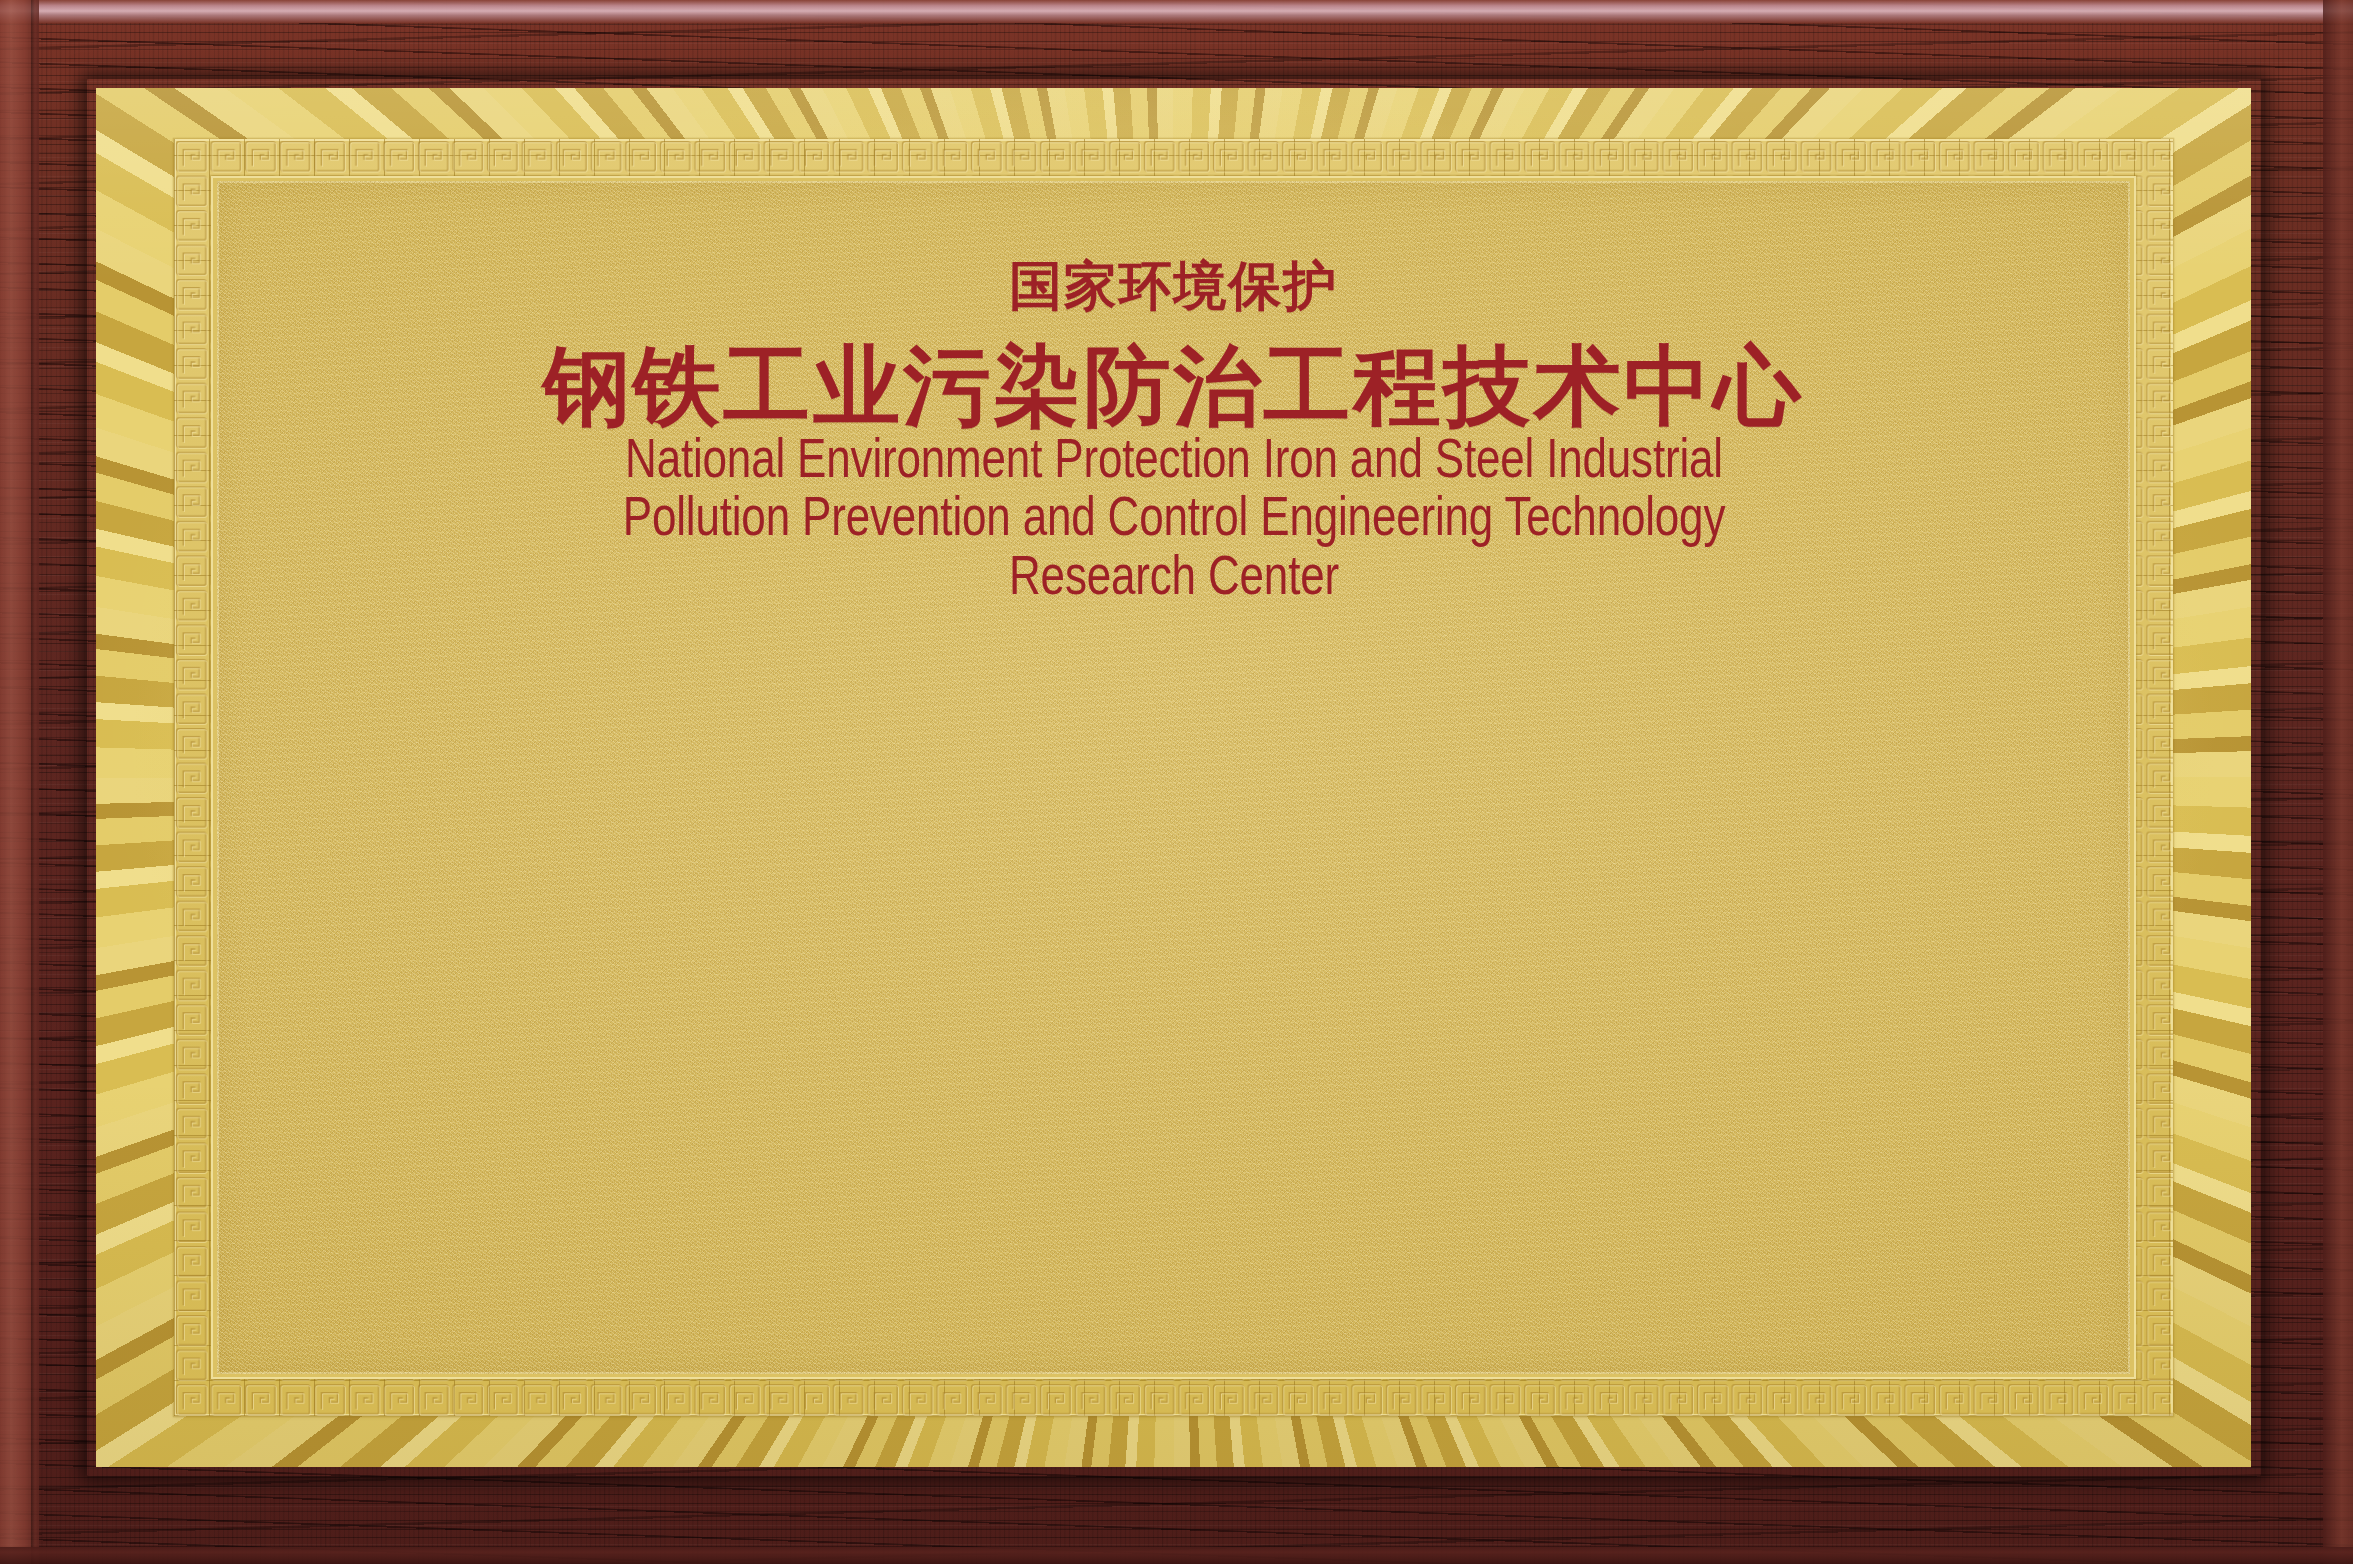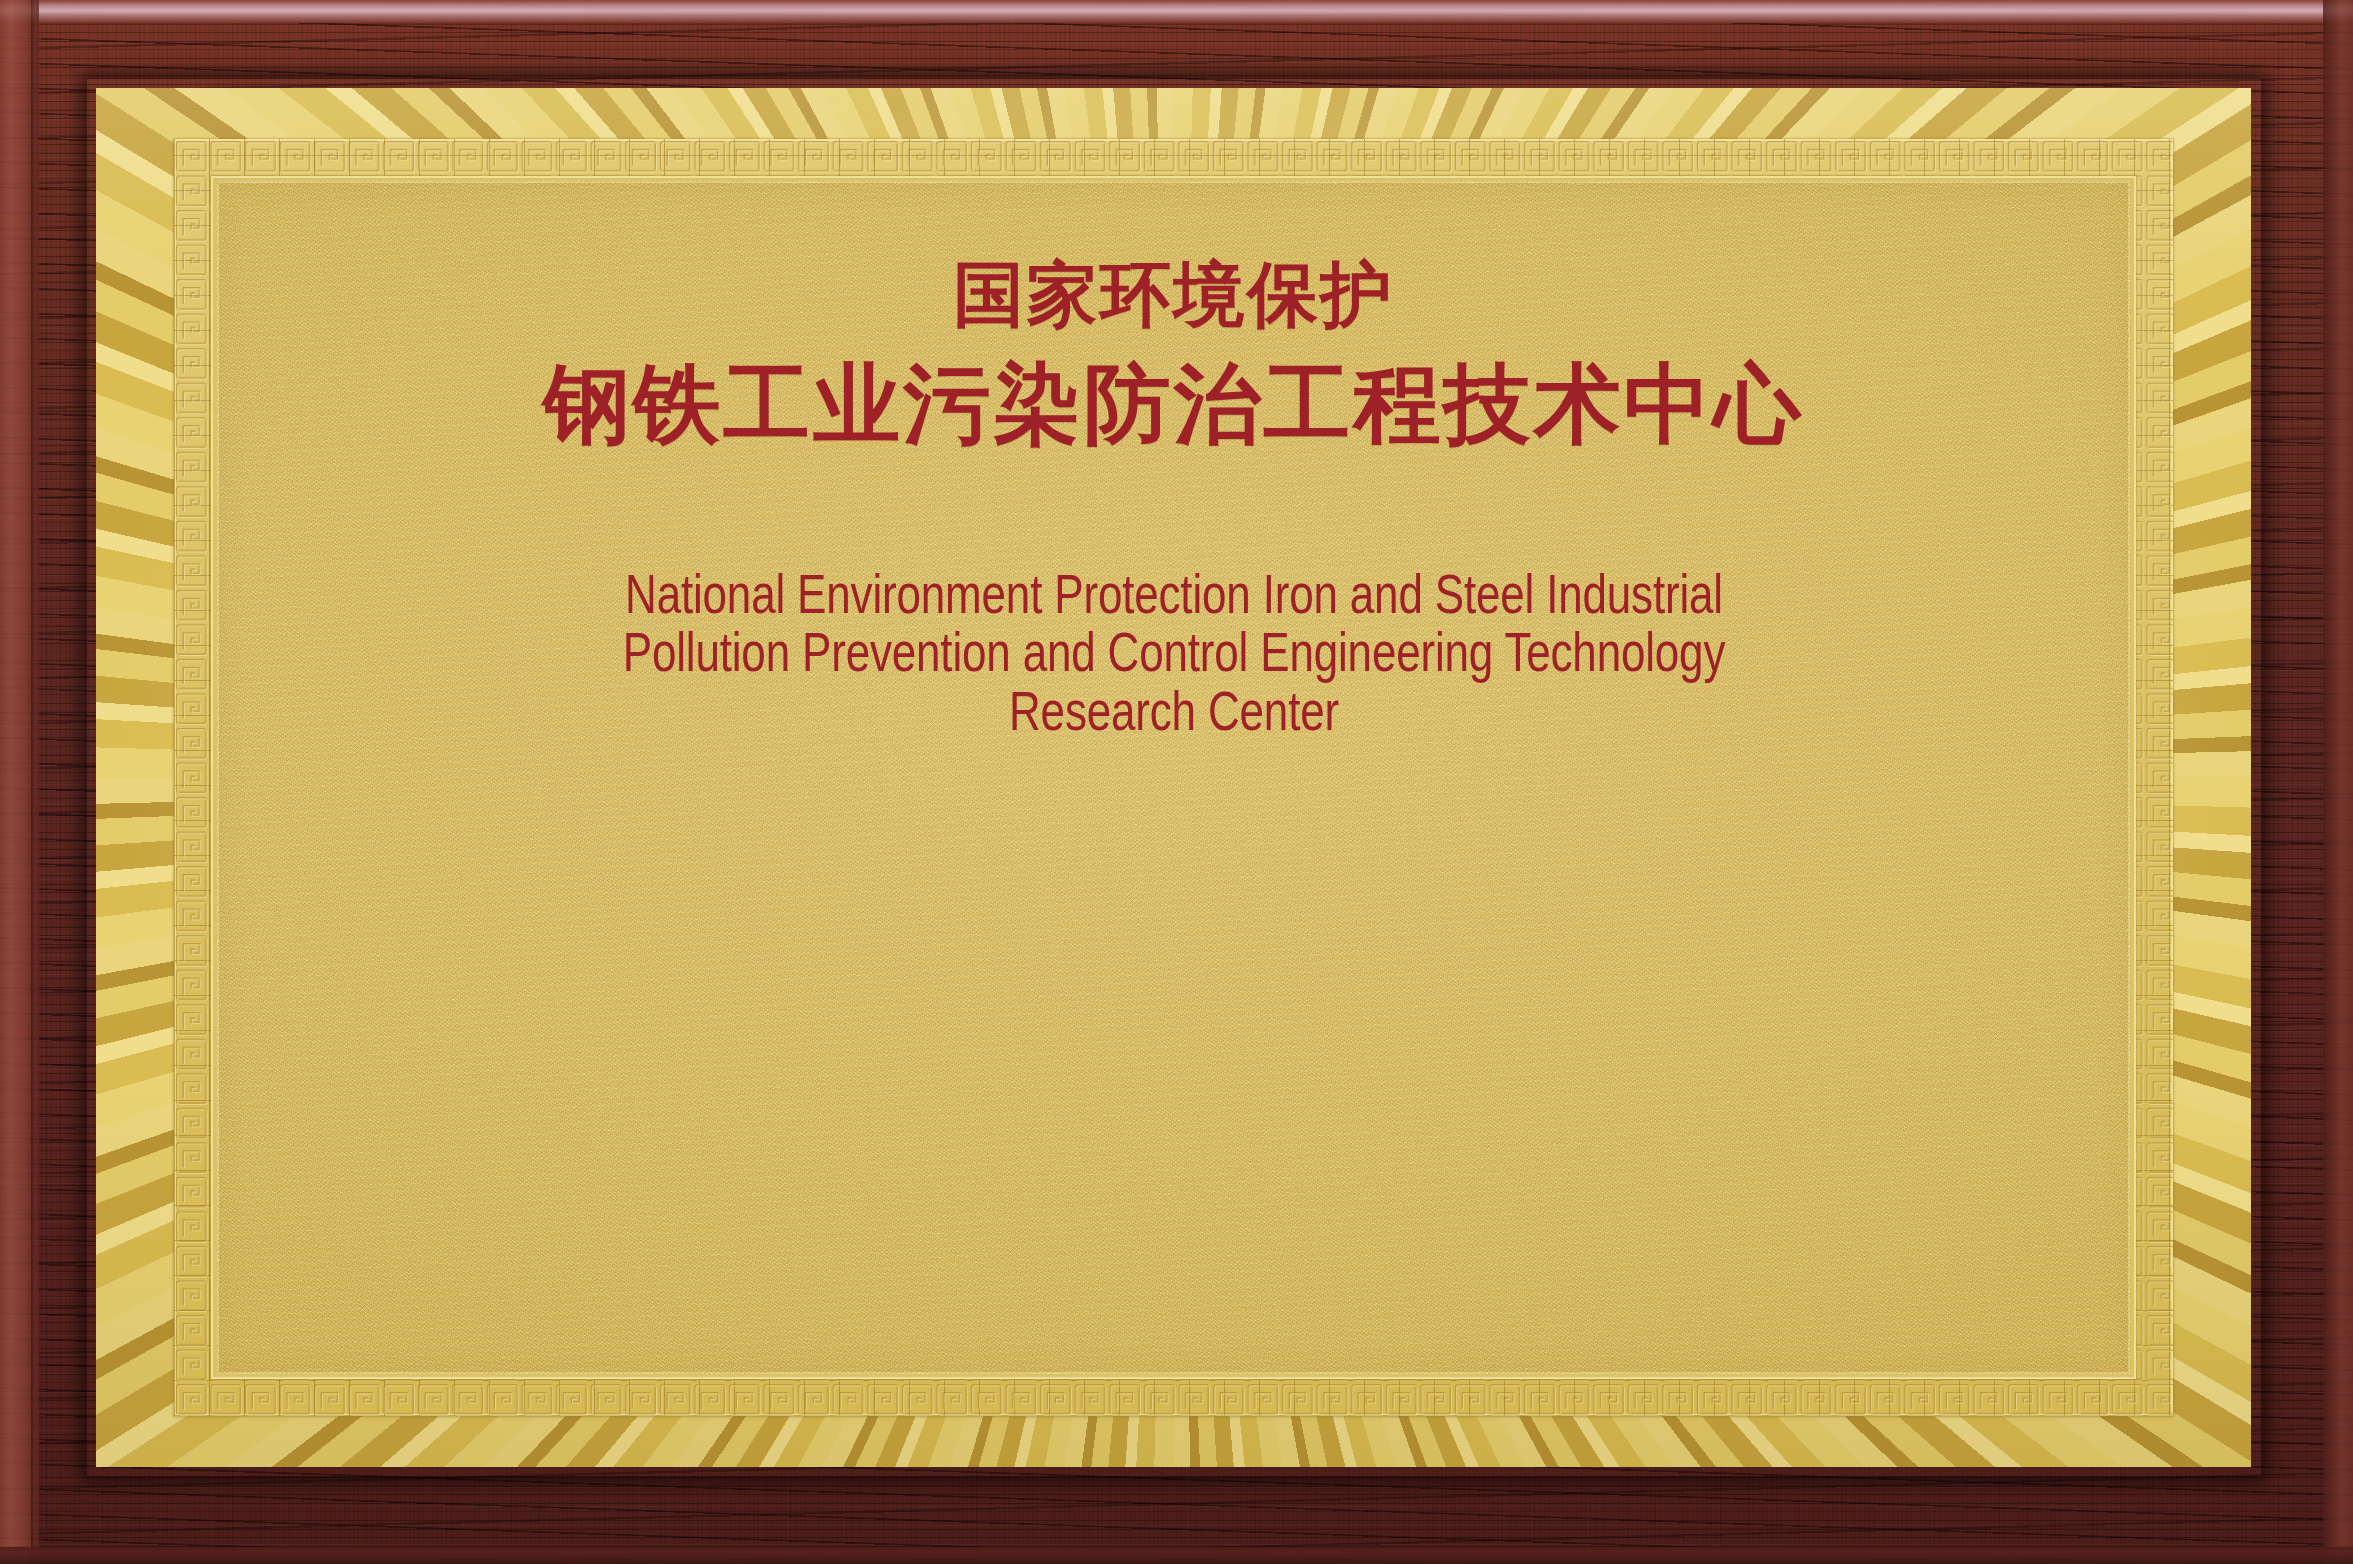--- a/index.html
+++ b/index.html
@@ -170,25 +170,24 @@
   }
   .cn-line1,.cn-line2{
     color:#9d2126;
     font-weight:bold;
     letter-spacing:.035em;
     text-align:center;
     white-space:nowrap;
     line-height:1;
     text-shadow:0 1.3px 0 rgba(120,60,20,.18);
   }
-  .cn-line1{font-size:71px;}
+  .cn-line1{font-size:53px;}
   .cn-line2{font-size:87px;margin-top:30px;}
 
   .en-block{
-    margin-top:118px;
     width:1528px;
     text-align:center;
     color:#9d2126;
   }
   .en-line{
     font-size:55px;
     line-height:1.06;
     letter-spacing:-.004em;
     transform:scaleX(.80);
     transform-origin:center;

